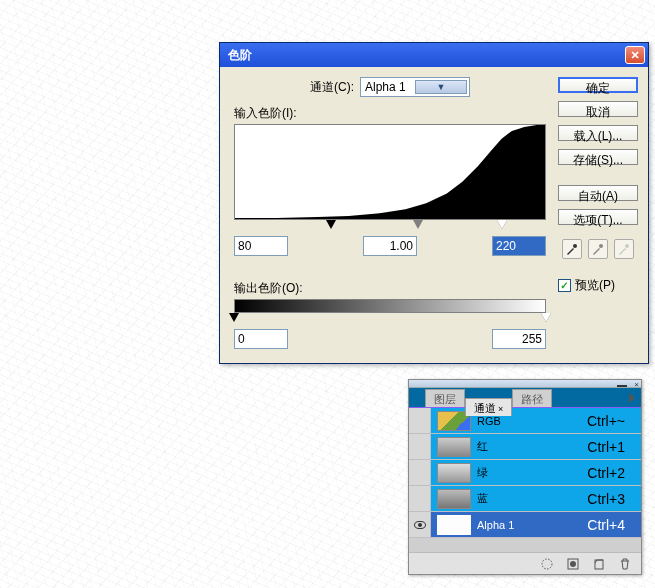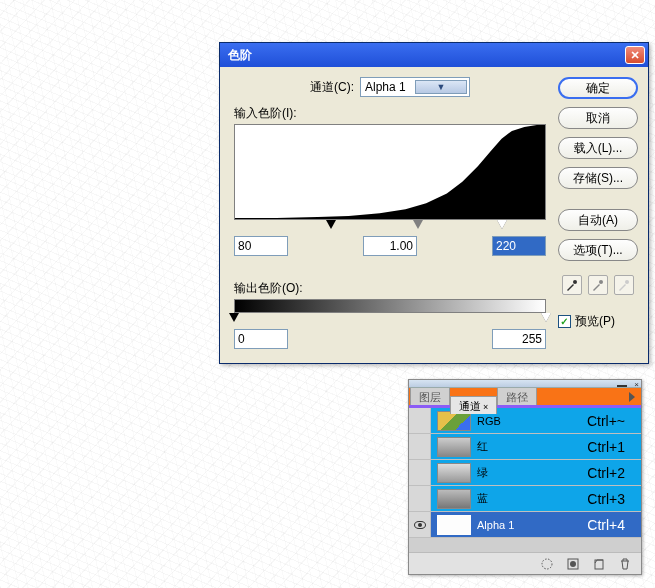--- a/index.html
+++ b/index.html
@@ -39,36 +39,36 @@
 
 .inputs3 { display: flex; justify-content: space-between; }
 .numbox { width: 54px; height: 20px; border: 1px solid #7f9db9; background: #fff; padding: 1px 3px; font-size: 12px; text-align: left; }
 .numbox.sel { background: #316ac5; color: #fff; }
 
 .grad-box { height: 14px; border: 1px solid #808080; background: linear-gradient(to right, #000, #fff); }
 .slider-track2 { height: 12px; position: relative; margin: 0 0 4px 0; }
 
 .inputs2 { display: flex; justify-content: space-between; }
 
-.win-btn { height: 22px; border: 1px solid #888; background: linear-gradient(#fefefe,#efefe8); border-radius: 11px; font-size: 12px; cursor: pointer; text-align: center; line-height: 20px; padding: 0 4px; }
+.win-btn { height: 16px; border: 1px solid #888; background: linear-gradient(#fefefe,#efefe8); border-radius: 0; font-size: 12px; cursor: pointer; text-align: center; line-height: 20px; padding: 0 4px; }
 .win-btn.default { border: 2px solid #3a6ef0; line-height: 18px; }
 
 .eyedrops { display: flex; gap: 6px; justify-content: center; margin-top: 6px; }
 .eye { width: 20px; height: 20px; border: 1px solid #aaa; border-radius: 2px; background: #f5f3ea; display: flex; align-items: center; justify-content: center; cursor: pointer; }
 .eye svg { width: 14px; height: 14px; }
 
 .preview-row { display: flex; align-items: center; gap: 4px; margin-top: 10px; font-size: 12px; }
 .chk { width: 13px; height: 13px; border: 1px solid #1c5180; background: #fff; display: flex; align-items: center; justify-content: center; color: #21a121; font-size: 10px; font-weight: bold; }
 
 
 .panel { position: absolute; left: 408px; top: 379px; width: 234px; background: #e6e6e6; border: 1px solid #8a8a8a; box-shadow: 1px 1px 3px rgba(0,0,0,0.3); font-size: 11px; }
 .panel-top { height: 8px; background: linear-gradient(#d7e4f2,#bccde2); border-bottom: 1px solid #9aa; position: relative; }
 .panel-top .mini { position: absolute; right: 14px; top: 1px; width: 10px; height: 6px; border-bottom: 2px solid #333; }
 .panel-top .x { position: absolute; right: 2px; top: 0; font-size: 8px; color: #333; cursor: pointer; }
-.tabs { display: flex; align-items: flex-end; height: 20px; background: #f97316; padding-left: 1px; gap: 0; border-bottom: 3px solid #8b5cf6; }
+.tabs { display: flex; align-items: flex-end; height: 20px; background: #0369a1; padding-left: 16px; gap: 0; border-bottom: 1px solid #8b5cf6; }
 .tab { padding: 2px 8px 0 8px; height: 18px; border: 1px solid #9a9a9a; border-bottom: none; background: #d0d0d0; color: #555; cursor: pointer; }
 .tab.active { background: #e6e6e6; color: #000; position: relative; top: 9px; }
 .tab .tx { font-size: 11px; }
 .menu-tri { margin-left: auto; margin-right: 6px; width: 0; height: 0; border-top: 5px solid transparent; border-bottom: 5px solid transparent; border-left: 6px solid #555; align-self: center; cursor: pointer; }
 
 .ch-list { background: #0ea5e9; }
 .ch-row { display: flex; align-items: center; height: 26px; border-bottom: 1px solid #bfbfbf; }
 .ch-row.selected { background: #316ac5; color: #fff; }
 .vis-col { width: 22px; height: 100%; display: flex; align-items: center; justify-content: center; border-right: 1px solid #bfbfbf; background: #d8d8d8; }
 .ch-row.selected .vis-col { background: #d8d8d8; }

